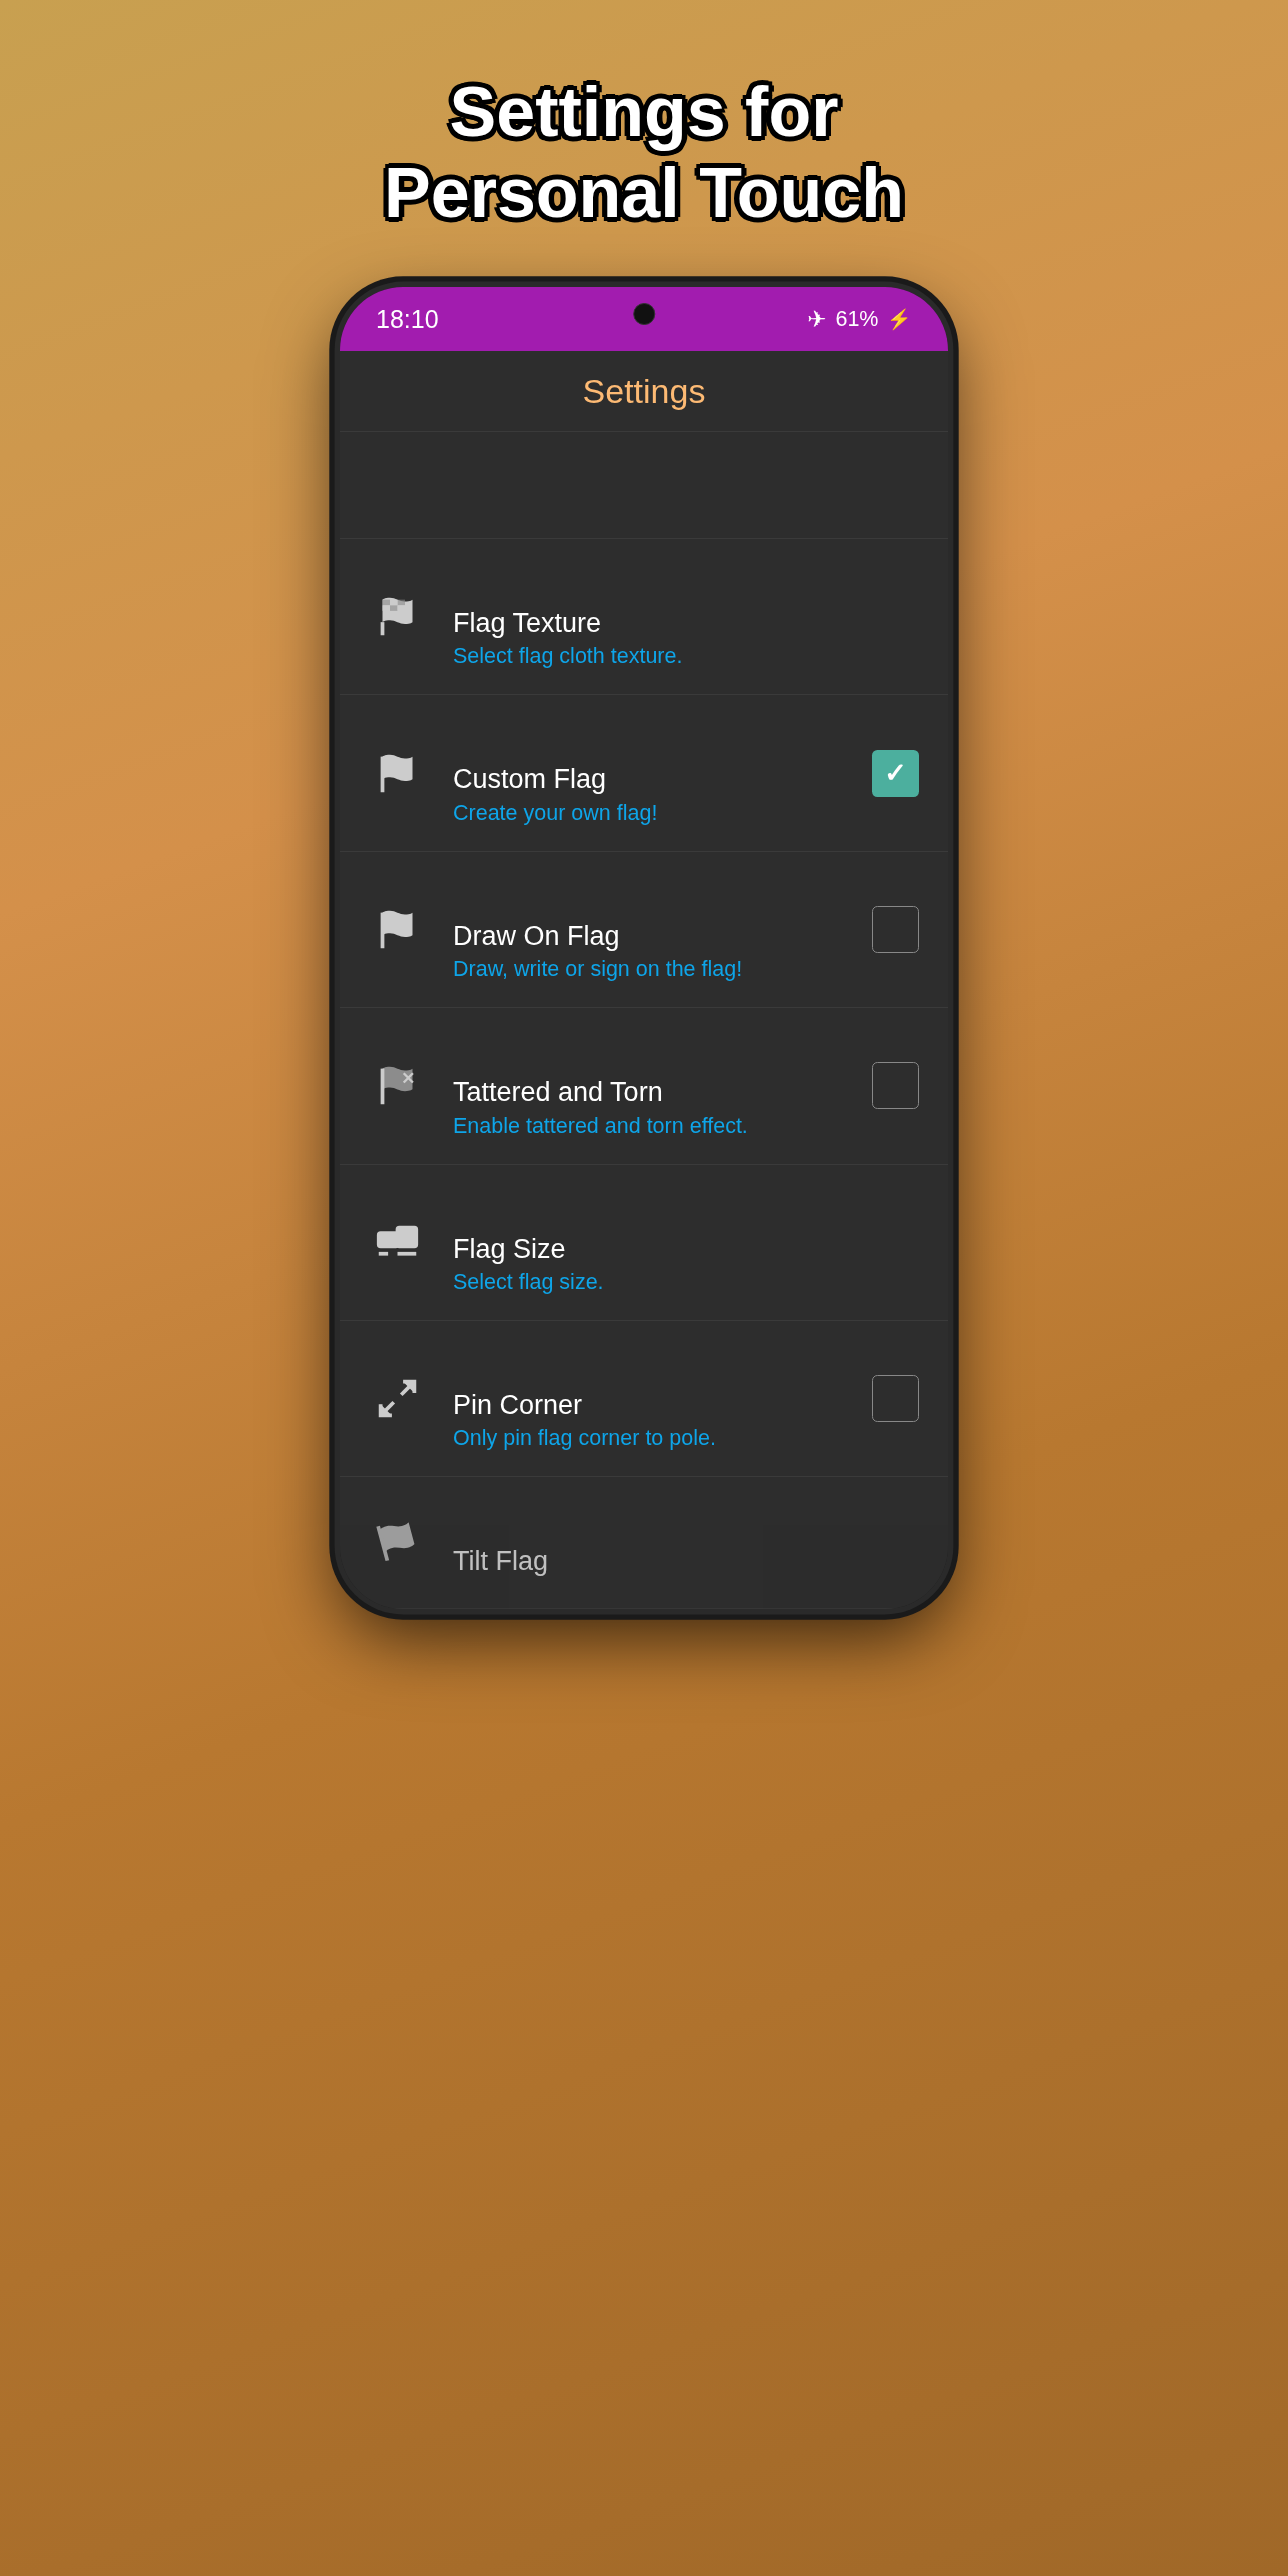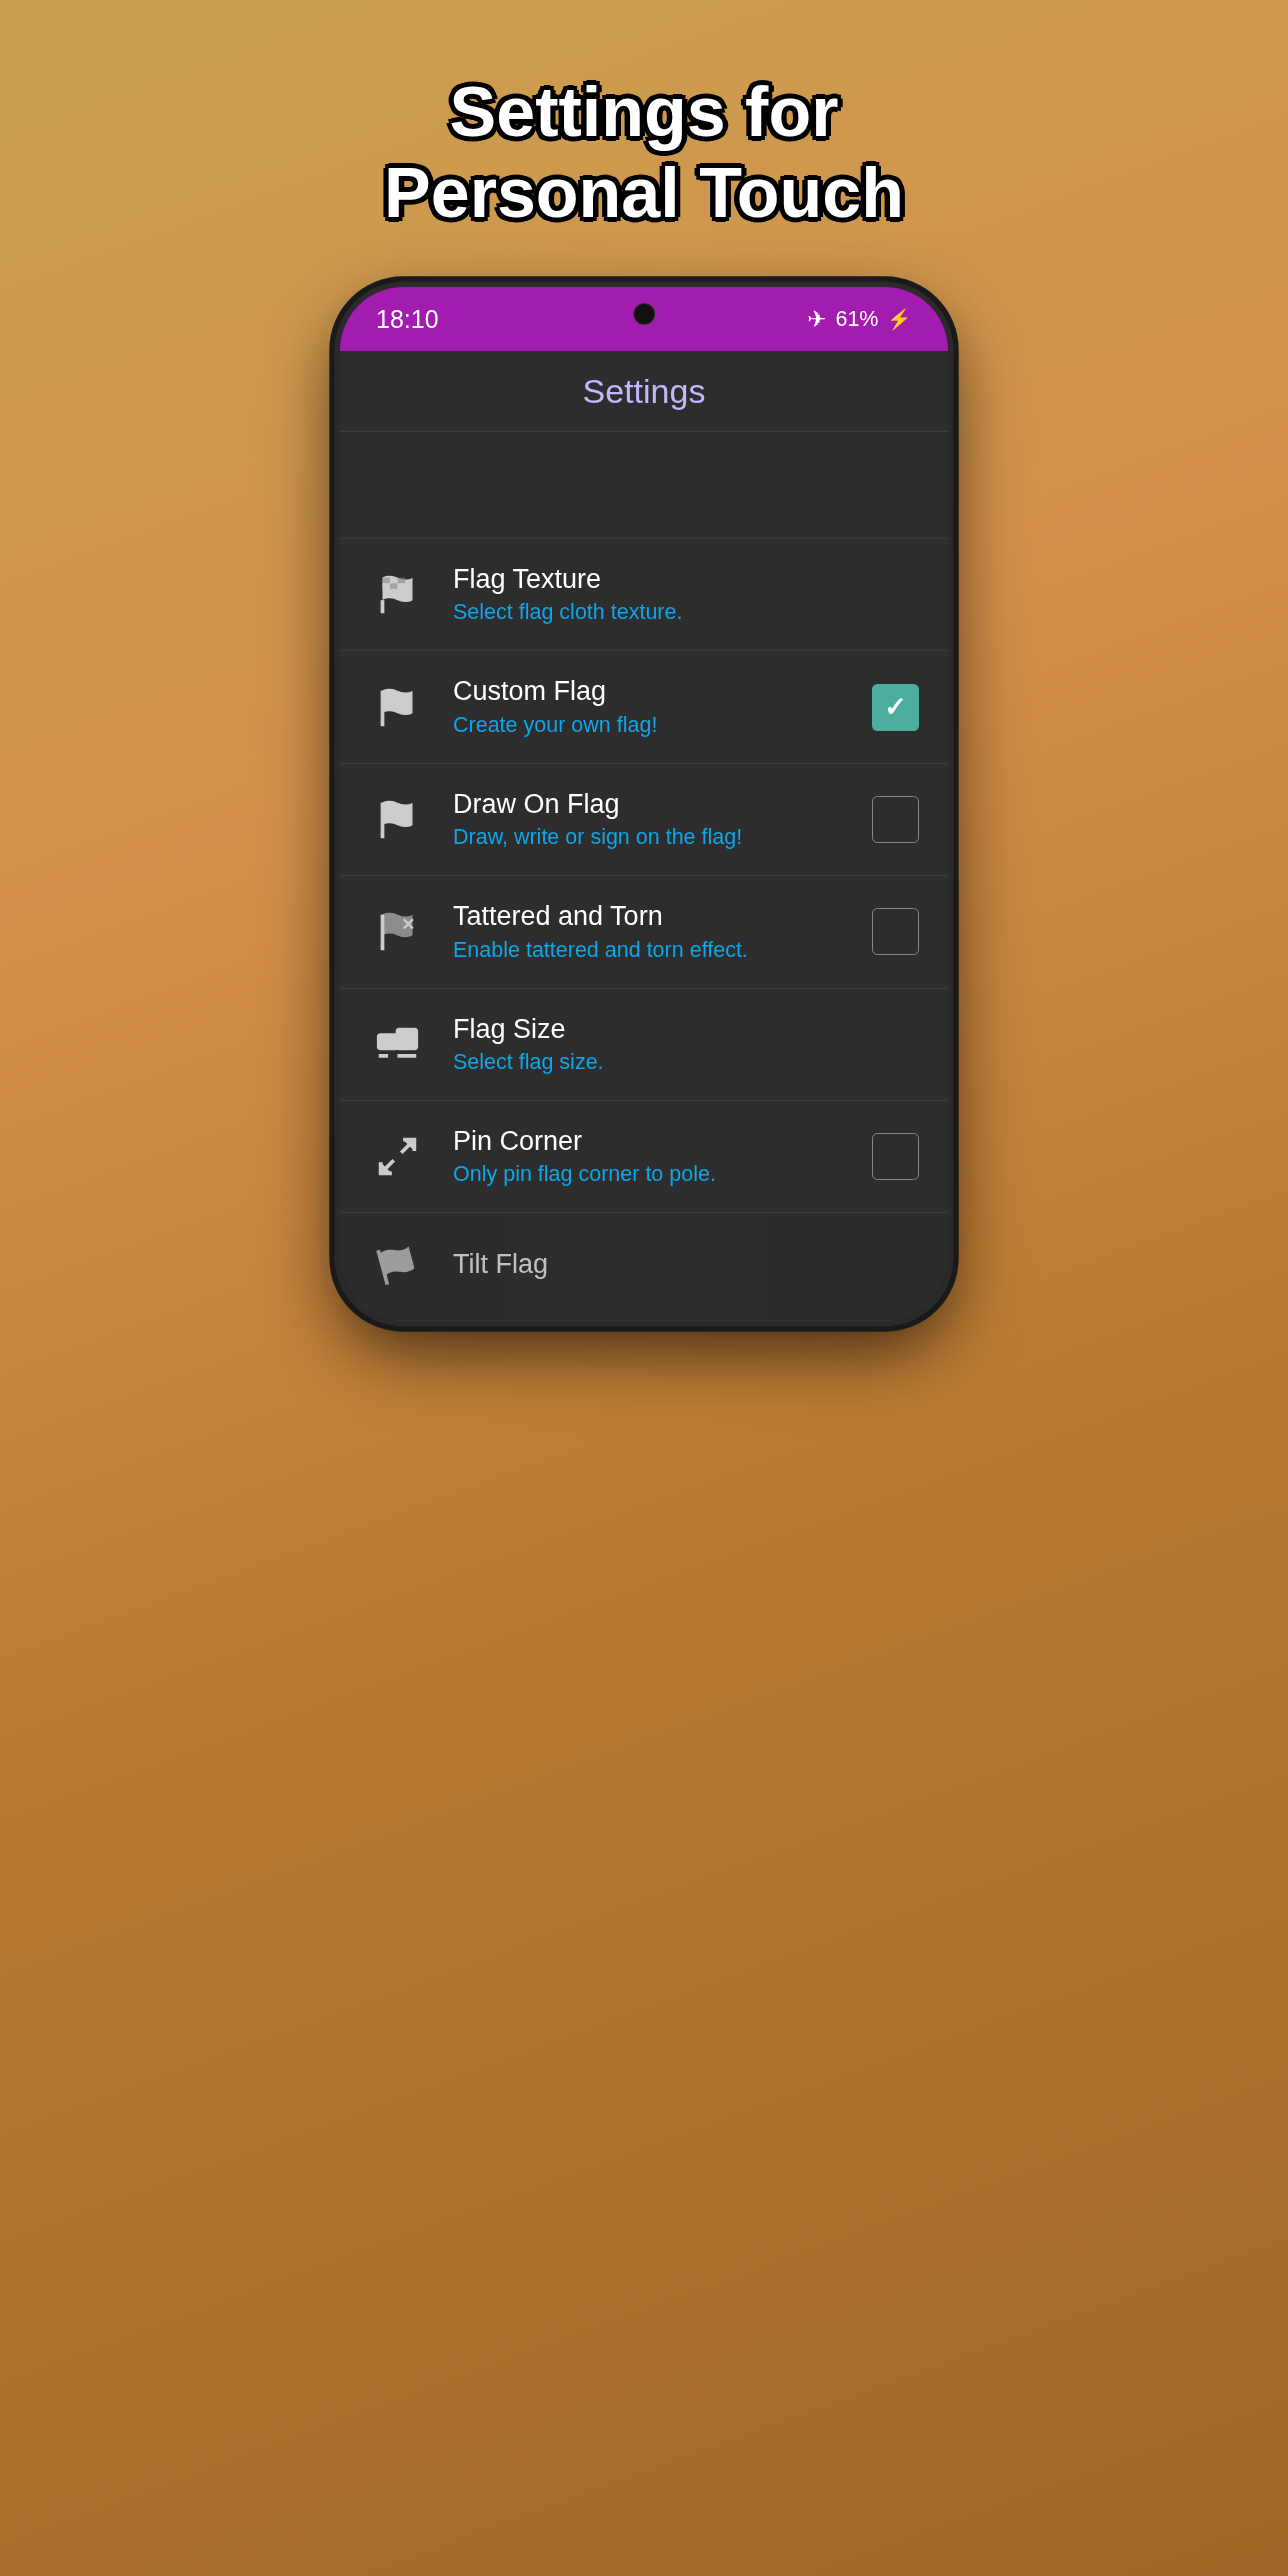--- a/index.html
+++ b/index.html
@@ -102,21 +102,21 @@
     .app-bar {
       background: #2d2d2d;
       height: 81px;
       display: flex;
       align-items: center;
       justify-content: center;
       border-bottom: 0.9px solid #3a3a3a;
     }
 
     .app-bar-title {
-      color: #c4b5fd;
+      color: #fdba74;
       font-size: 34px;
       font-family: Arial, sans-serif;
       font-weight: normal;
     }
 
     
     .settings-list {
       background: #2d2d2d;
     }
 
@@ -147,20 +147,21 @@
     }
 
     .item-icon svg {
       width: 45px;
       height: 45px;
       fill: #cccccc;
     }
 
     .item-text {
       flex: 1;
+      margin-top: 44px;
     }
 
     .item-title {
       color: #ffffff;
       font-size: 27px;
       font-family: Arial, sans-serif;
       font-weight: normal;
       margin-bottom: 5.4px;
     }
 

